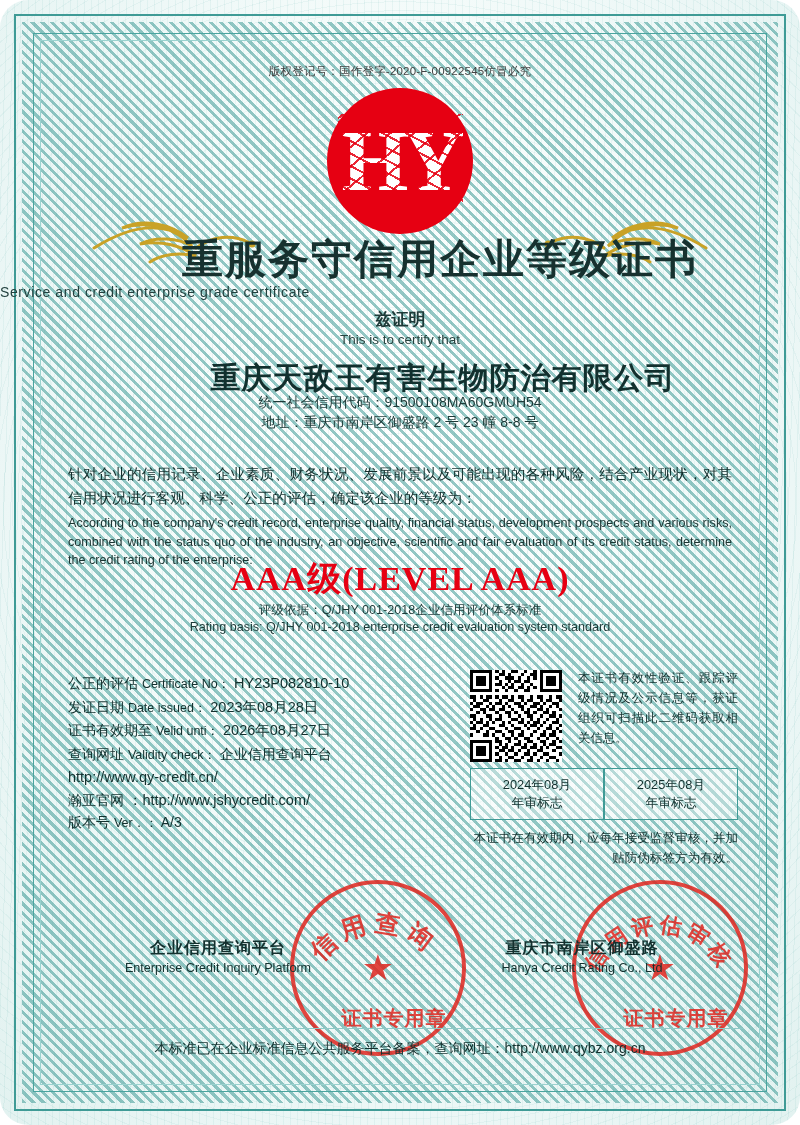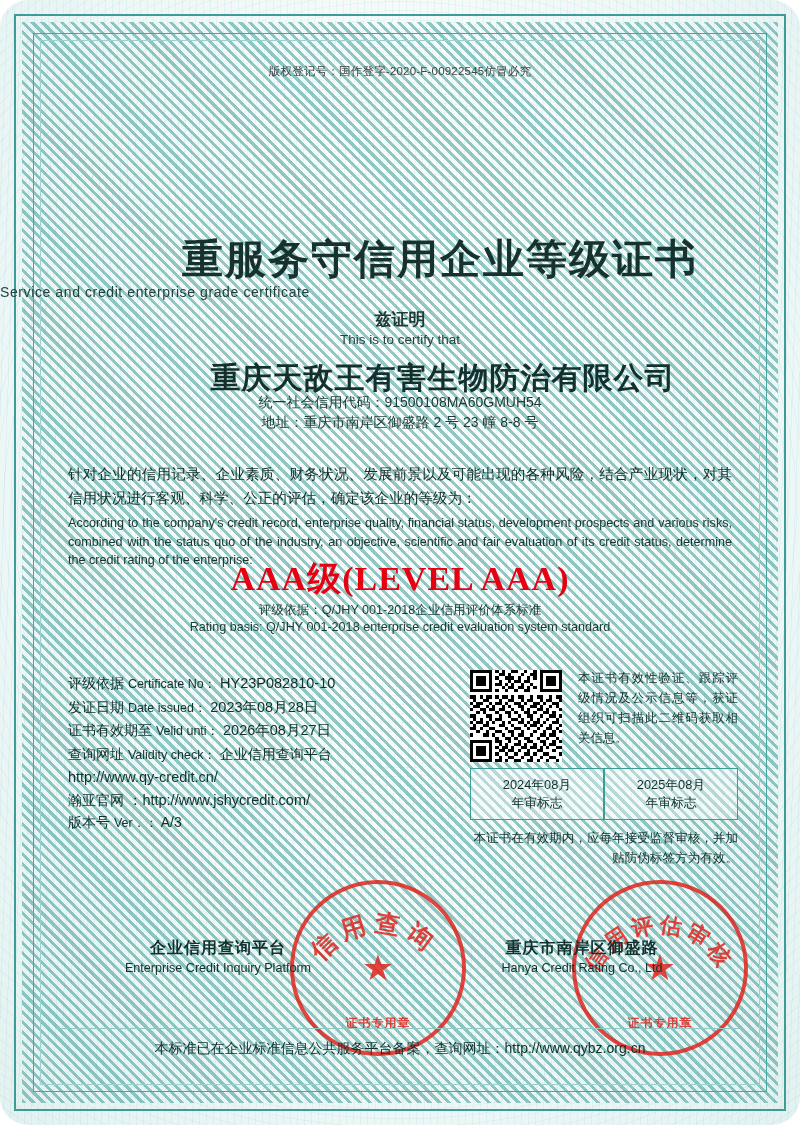--- a/index.html
+++ b/index.html
@@ -191,22 +191,22 @@
   .stamp.left{left:290px;top:880px;}
   .stamp.right{left:572px;top:880px;}
   .stamp .arc{
     position:absolute;left:0;top:0;width:100%;height:100%;
   }
   .stamp .star{
     position:absolute;left:50%;top:50%;transform:translate(-50%,-50%);
     font-size:36px;line-height:1;
   }
   .stamp .bottom{
-    position:absolute;left:0;bottom:20px;width:100%;text-align:center;
-    font-size:12px;font-weight:bold;letter-spacing:1px;
+    position:absolute;left:16px;bottom:20px;width:100%;text-align:center;
+    font-size:20px;font-weight:bold;letter-spacing:1px;
   }
 
   .signature{
     position:absolute;top:938px;left:68px;width:664px;
     display:flex;justify-content:space-between;
   }
   .sig{width:300px;text-align:center;color:#13302e;}
   .sig .zh{font-size:16px;font-weight:bold;letter-spacing:1px;}
   .sig .en{font-size:12.6px;margin-top:2px;}
 
@@ -226,20 +226,35 @@
   <div class="waves"></div>
   <div class="waves2"></div>
 
   <div class="outer-border"></div>
   <div class="orn-border"></div>
   <div class="orn-inner"></div>
   <div class="inner-border"></div>
 
   <div class="copyright">版权登记号：国作登字-2020-F-00922545仿冒必究</div>
 
+  <div class="emblem-wrap">
+    <svg class="flourish left" viewBox="0 0 190 56">
+      <path d="M2 30 C40 6, 70 4, 96 20 C78 6, 52 0, 30 10 C56 2, 84 10, 100 28 C86 20, 64 18, 48 26 C70 22, 90 28, 104 38 C88 34, 70 36, 58 44" fill="none" stroke="#c9a227" stroke-width="3" stroke-linecap="round"></path>
+      <path d="M104 30 C120 18, 140 16, 156 24" fill="none" stroke="#c9a227" stroke-width="3" stroke-linecap="round"></path>
+      <circle cx="160" cy="26" r="3.5" fill="#c9a227"></circle>
+    </svg>
+    <svg class="flourish right" viewBox="0 0 190 56">
+      <path d="M188 30 C150 6, 120 4, 94 20 C112 6, 138 0, 160 10 C134 2, 106 10, 90 28 C104 20, 126 18, 142 26 C120 22, 100 28, 86 38 C102 34, 120 36, 132 44" fill="none" stroke="#c9a227" stroke-width="3" stroke-linecap="round"></path>
+      <path d="M86 30 C70 18, 50 16, 34 24" fill="none" stroke="#c9a227" stroke-width="3" stroke-linecap="round"></path>
+      <circle cx="30" cy="26" r="3.5" fill="#c9a227"></circle>
+    </svg>
+    <div class="emblem">
+      <div class="emblem-letters">HY</div>
+    </div>
+  </div>
 
   <div class="title-zh">重服务守信用企业等级证书</div>
   <div class="title-en">Service and credit enterprise grade certificate</div>
 
   <div class="certify-zh">兹证明</div>
   <div class="certify-en">This is to certify that</div>
 
   <div class="company">重庆天敌王有害生物防治有限公司</div>
   <div class="code">统一社会信用代码：91500108MA60GMUH54</div>
   <div class="addr">地址：重庆市南岸区御盛路 2 号 23 幢 8-8 号</div>
@@ -248,21 +263,21 @@
     <div class="zh">针对企业的信用记录、企业素质、财务状况、发展前景以及可能出现的各种风险，结合产业现状，对其信用状况进行客观、科学、公正的评估，确定该企业的等级为：</div>
     <div class="en">According to the company's credit record, enterprise quality, financial status, development prospects and various risks, combined with the status quo of the industry, an objective, scientific and fair evaluation of its credit status, determine the credit rating of the enterprise:</div>
   </div>
 
   <div class="level">AAA级(LEVEL AAA)</div>
   <div class="basis-zh">评级依据：Q/JHY 001-2018企业信用评价体系标准</div>
   <div class="basis-en">Rating basis: Q/JHY 001-2018 enterprise credit evaluation system standard</div>
 
   <div class="details">
     <div class="row">
-      <span class="lab-zh">评级依据</span>
+      <span class="lab-zh">公正的评估</span>
       <span class="lab-en">Certificate No：</span>
       <span class="val val-big">HY23P082810-10</span>
     </div>
     <div class="row">
       <span class="lab-zh">发证日期</span>
       <span class="lab-en">Date issued：</span>
       <span class="val val-big">2023年08月28日</span>
     </div>
     <div class="row">
       <span class="lab-zh">证书有效期至</span>

